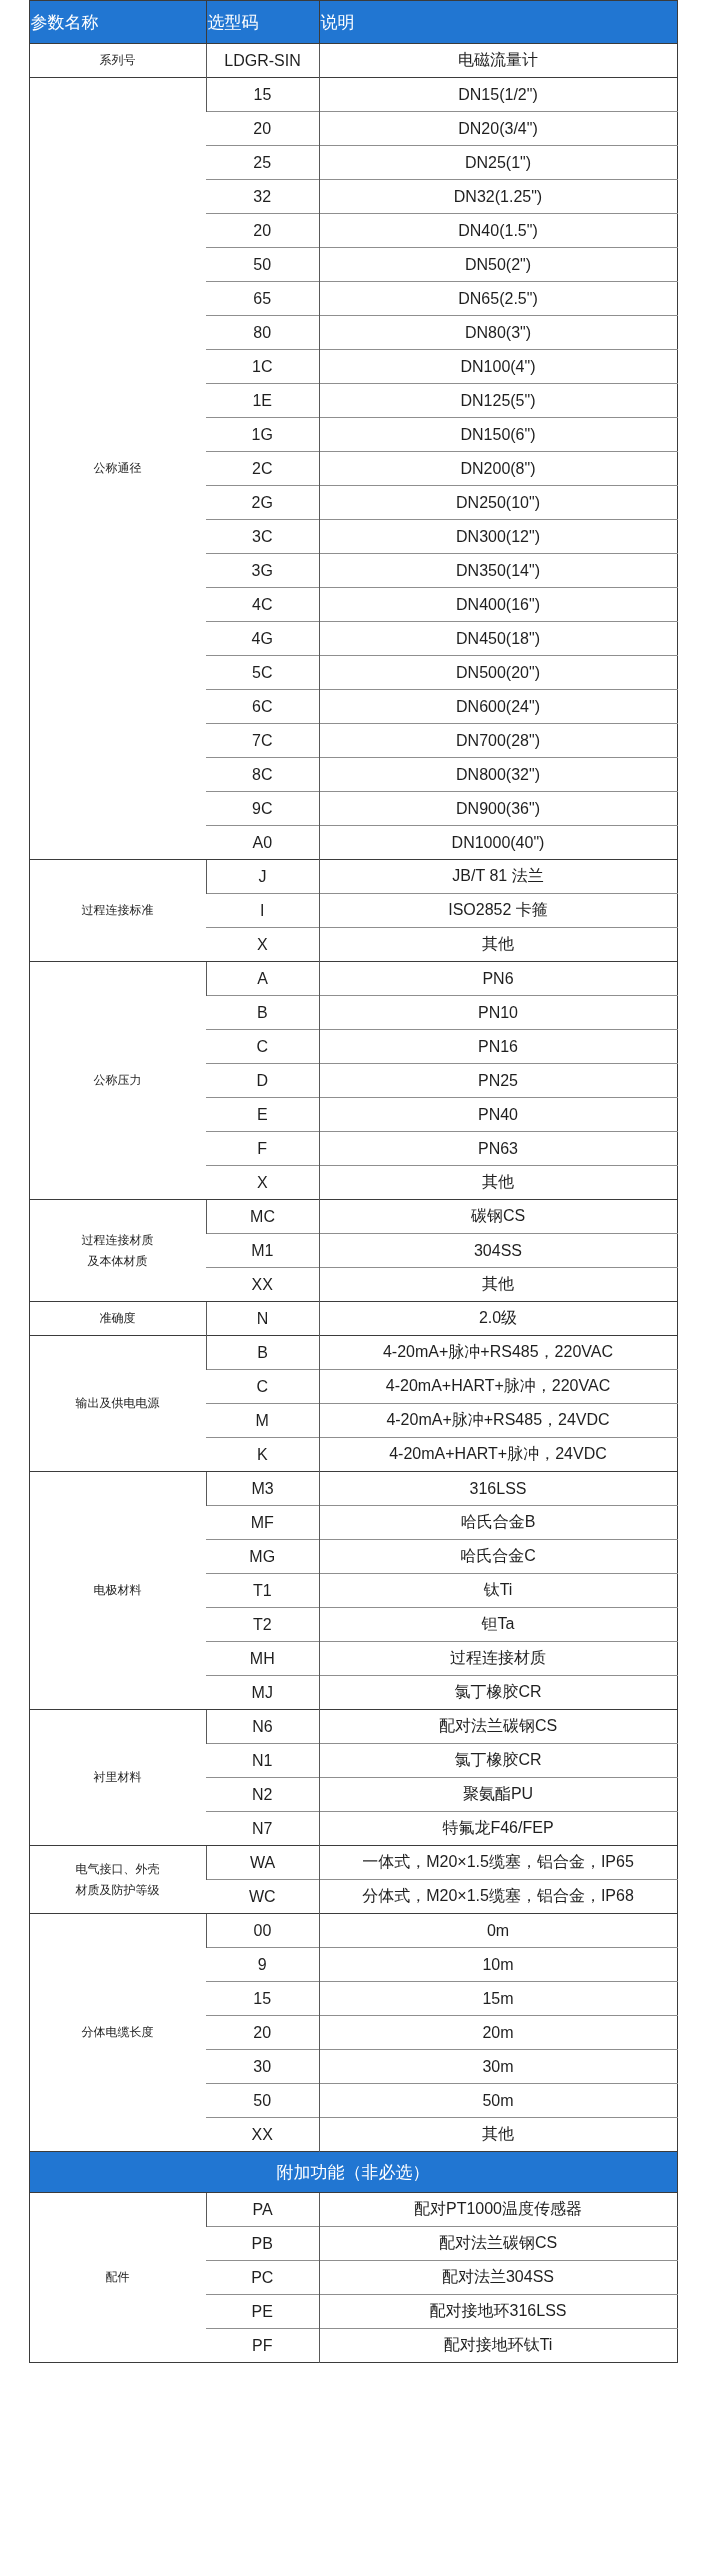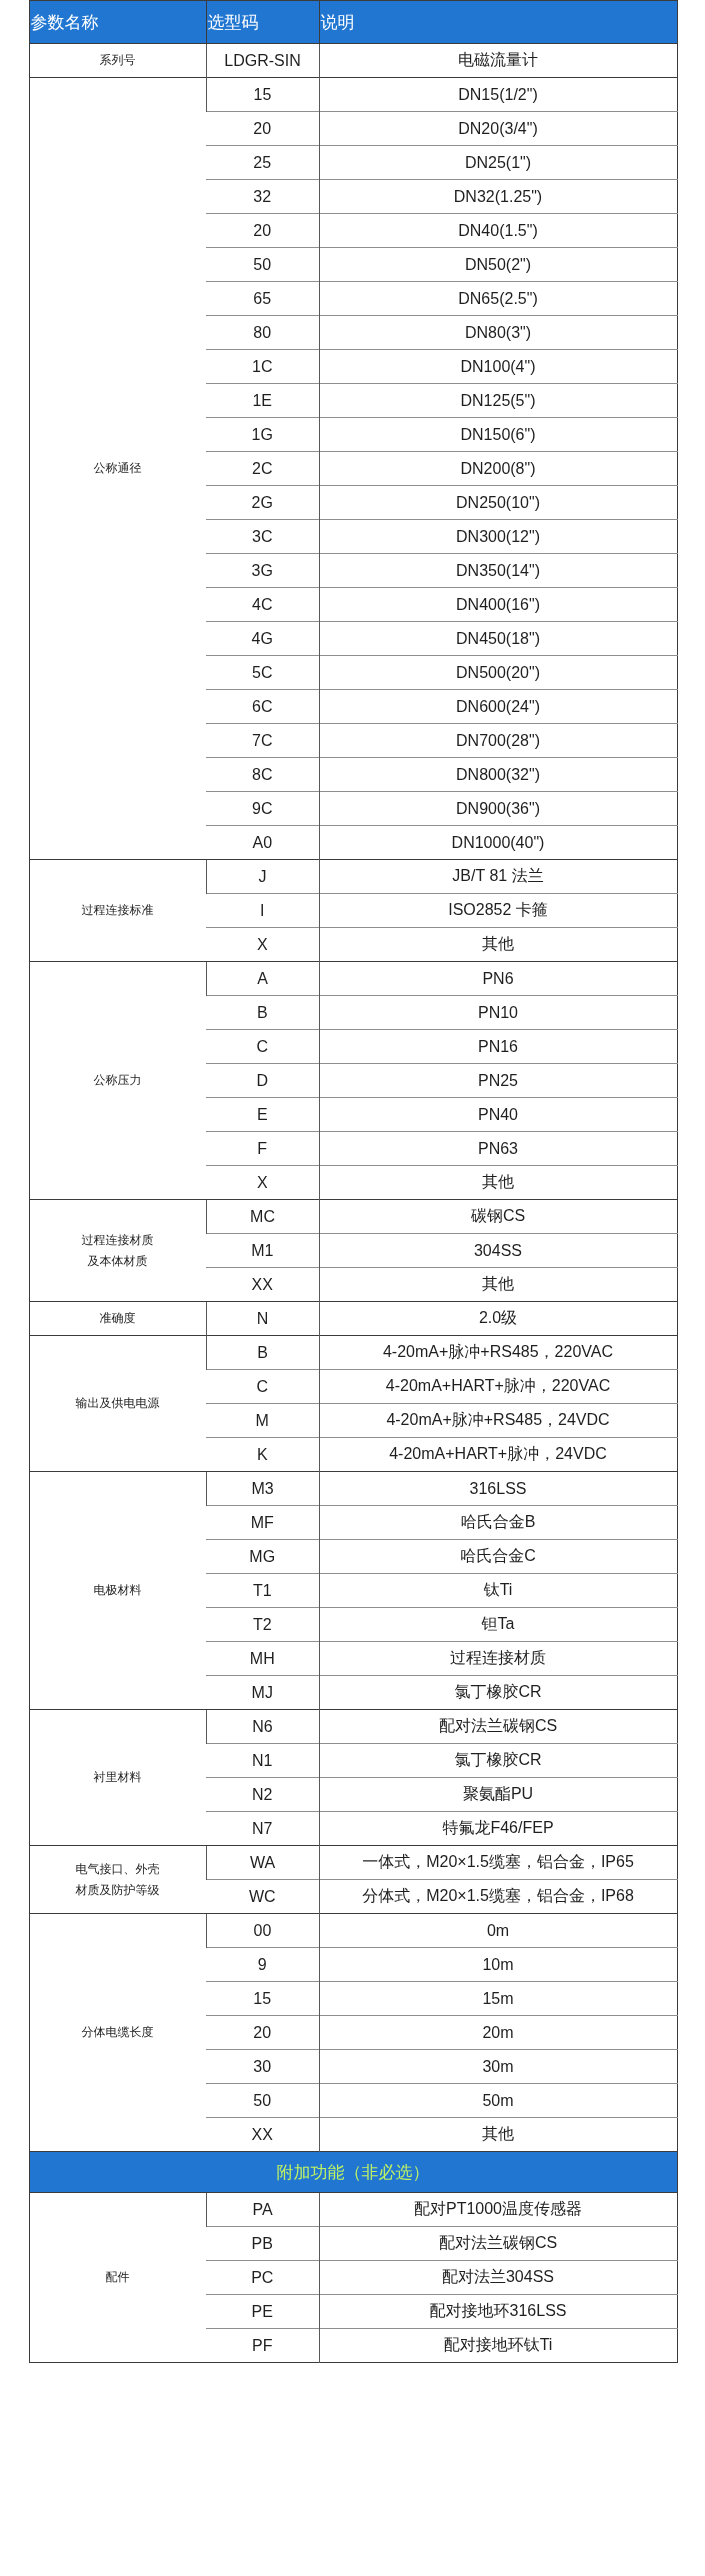--- a/index.html
+++ b/index.html
@@ -52,21 +52,21 @@
   }
   td:first-child { border-left: none; }
   tr.section-start > td { border-top: 1.8px solid #3b3b3b; }
   td.param {
     white-space: pre-line;
     line-height: 1.7;
     font-size: 12px;
   }
   td.banner {
     background: #2176d2;
-    color: #bef264;
+    color: #ffffff;
     font-size: 17px;
     height: 40px;
     border-top: 1.8px solid #3b3b3b;
     border-bottom: 1.8px solid #3b3b3b;
   }
 </style>
 </head>
 <body>
 
 <div class="page">

